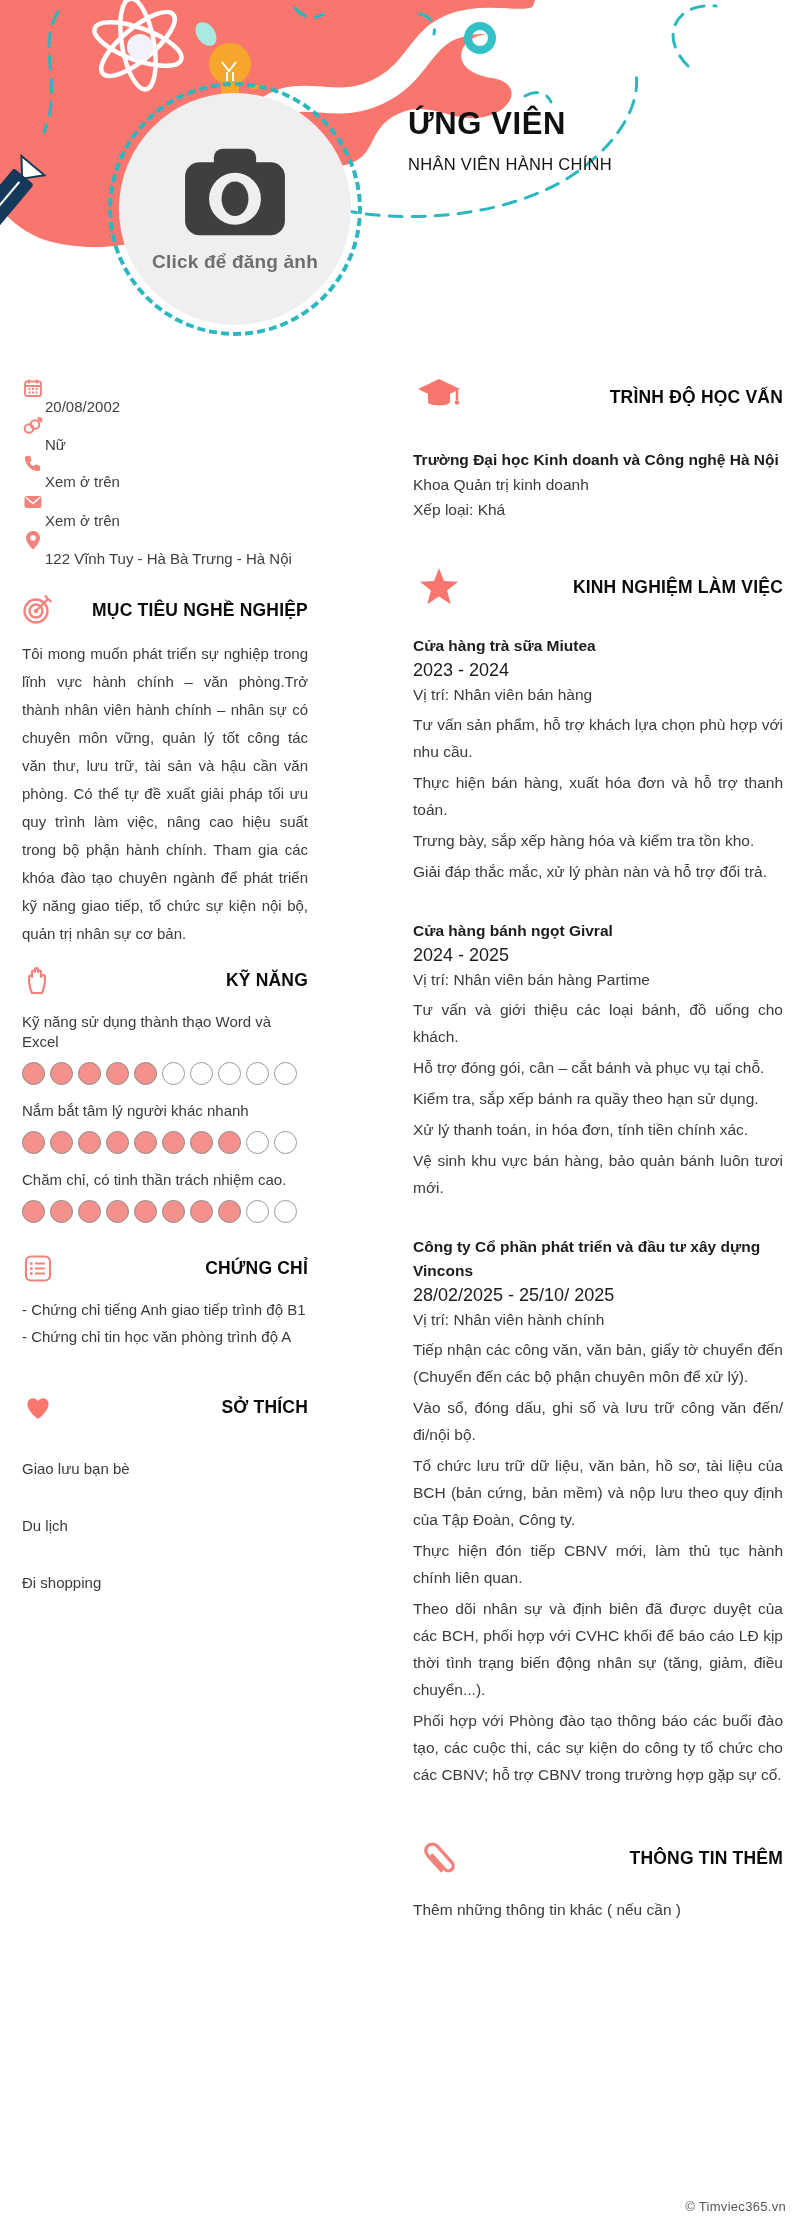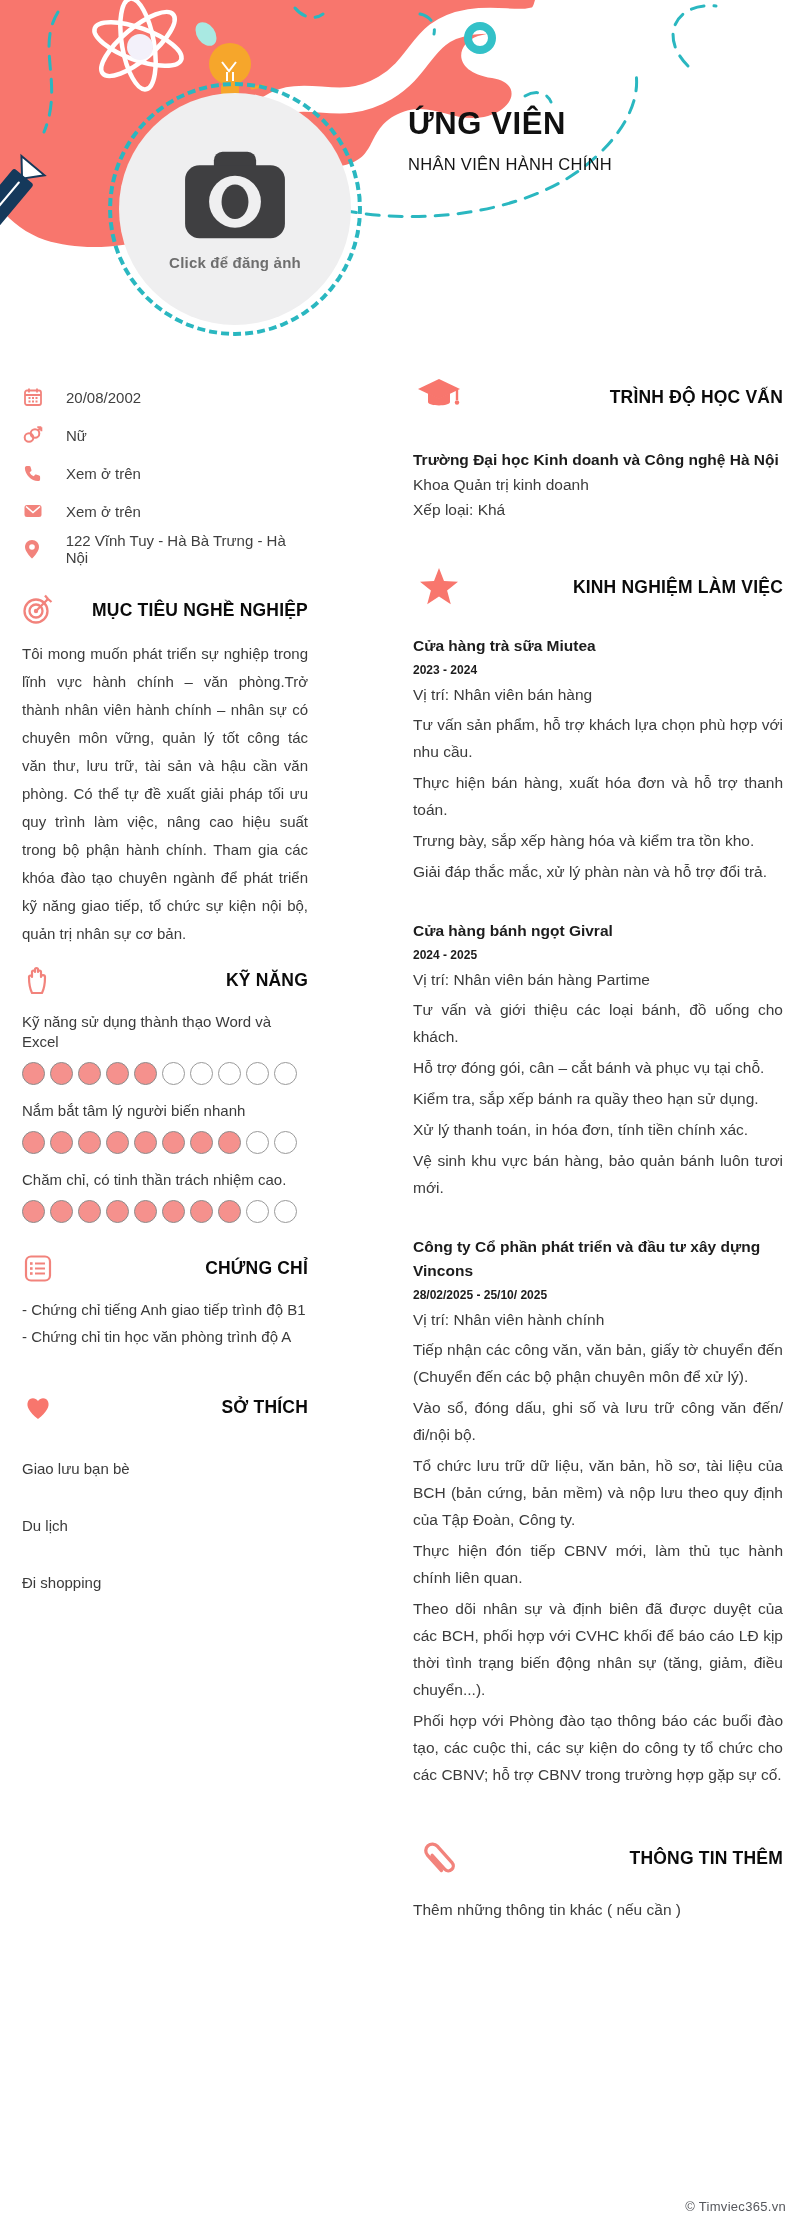--- a/index.html
+++ b/index.html
@@ -5,29 +5,29 @@
   html,body{margin:0;padding:0;background:#fff;}
   .page{position:relative;width:800px;height:2223px;margin:0 auto;background:#fff;overflow:hidden;
         font-family:"Liberation Sans","DejaVu Sans",sans-serif;color:#3c3c3c;}
   svg{display:block;}
   
   .header-art{position:absolute;left:0;top:0;}
   .photo{position:absolute;left:108px;top:82px;width:254px;height:254px;border-radius:50%;
          border:4px dashed #2AB7C0;box-sizing:border-box;cursor:pointer;}
   .photo-inner{position:absolute;inset:7px;border-radius:50%;background:#efeff0;
                display:flex;flex-direction:column;align-items:center;justify-content:center;}
-  .photo-label{margin-top:10px;font-size:15px;font-weight:700;color:#6e6e6e;letter-spacing:.2px;}
+  .photo-label{margin-top:10px;font-size:19px;font-weight:700;color:#6e6e6e;letter-spacing:.2px;}
   .titleblock{position:absolute;left:408px;top:106px;}
   .name{font-size:31px;font-weight:700;color:#101010;letter-spacing:.6px;margin:0;}
   .jobtitle{margin-top:13px;font-size:16.5px;font-weight:500;color:#141414;letter-spacing:.3px;}
   
   .col-left{position:absolute;left:22px;top:378px;width:286px;}
   .col-right{position:absolute;left:413px;top:376px;width:370px;}
   
-  .c-row{display:flex;align-items:center;height:38px;}
+  .c-row{display:flex;align-items:flex-start;height:38px;flex-direction:column;}
   .c-ico{width:21px;display:flex;justify-content:center;}
   .c-txt{margin-left:23px;font-size:15px;color:#3f3f3f;}
   
   .sec{display:flex;align-items:center;justify-content:space-between;}
   .sec-ico{width:32px;display:flex;justify-content:center;align-items:center;}
   .sec-ttl{margin-left:23px;font-size:17.5px;font-weight:700;color:#0b0b0b;letter-spacing:.2px;}
   .sec-r{display:flex;align-items:center;}
   .sec-r .sec-ico{width:52px;}
   .sec-r .sec-ttl{margin-left:12px;}
   
@@ -46,21 +46,21 @@
   .hobby-list{margin-top:14px;}
   .hobby-item{font-size:15px;line-height:21px;color:#3b3b3b;margin-top:36px;}
   
   .edu{margin-top:30px;}
   .edu-school{font-size:15.5px;font-weight:700;color:#1c1c1c;line-height:24px;}
   .edu-line{font-size:15.5px;line-height:25px;color:#3b3b3b;}
   .exp-h{margin-top:44px;}
   .job{margin-top:26px;}
   .job + .job{margin-top:34px;}
   .job-company{font-size:15.5px;font-weight:700;color:#1c1c1c;line-height:24px;}
-  .job-period{font-size:12px;font-weight:700;color:#1c1c1c;line-height:25px;}
+  .job-period{font-size:18px;font-weight:400;color:#1c1c1c;line-height:25px;}
   .job-position{font-size:15.5px;line-height:24px;color:#3b3b3b;}
   .duty{margin:4px 0 0;font-size:15.5px;line-height:27px;text-align:justify;color:#3b3b3b;}
   .addl-h{margin-top:48px;}
   .addl-p{margin:16px 0 0;font-size:15.5px;line-height:27px;color:#3b3b3b;}
   
   .footer-art{position:absolute;left:0;bottom:0;}
   .credit{position:absolute;right:14px;bottom:9px;font-size:13px;color:#55575c;letter-spacing:.3px;}
 </style>
 </head>
 <body>
@@ -208,21 +208,21 @@
             <span class="dot filled"></span>
             <span class="dot"></span>
             <span class="dot"></span>
             <span class="dot"></span>
             <span class="dot"></span>
             <span class="dot"></span>
           </div>
         </div>
 
         <div class="skill">
-          <div class="skill-label">Nắm bắt tâm lý người biến nhanh</div>
+          <div class="skill-label">Nắm bắt tâm lý người khác nhanh</div>
           <div class="dots">
             <span class="dot filled"></span>
             <span class="dot filled"></span>
             <span class="dot filled"></span>
             <span class="dot filled"></span>
             <span class="dot filled"></span>
             <span class="dot filled"></span>
             <span class="dot filled"></span>
             <span class="dot filled"></span>
             <span class="dot"></span>

